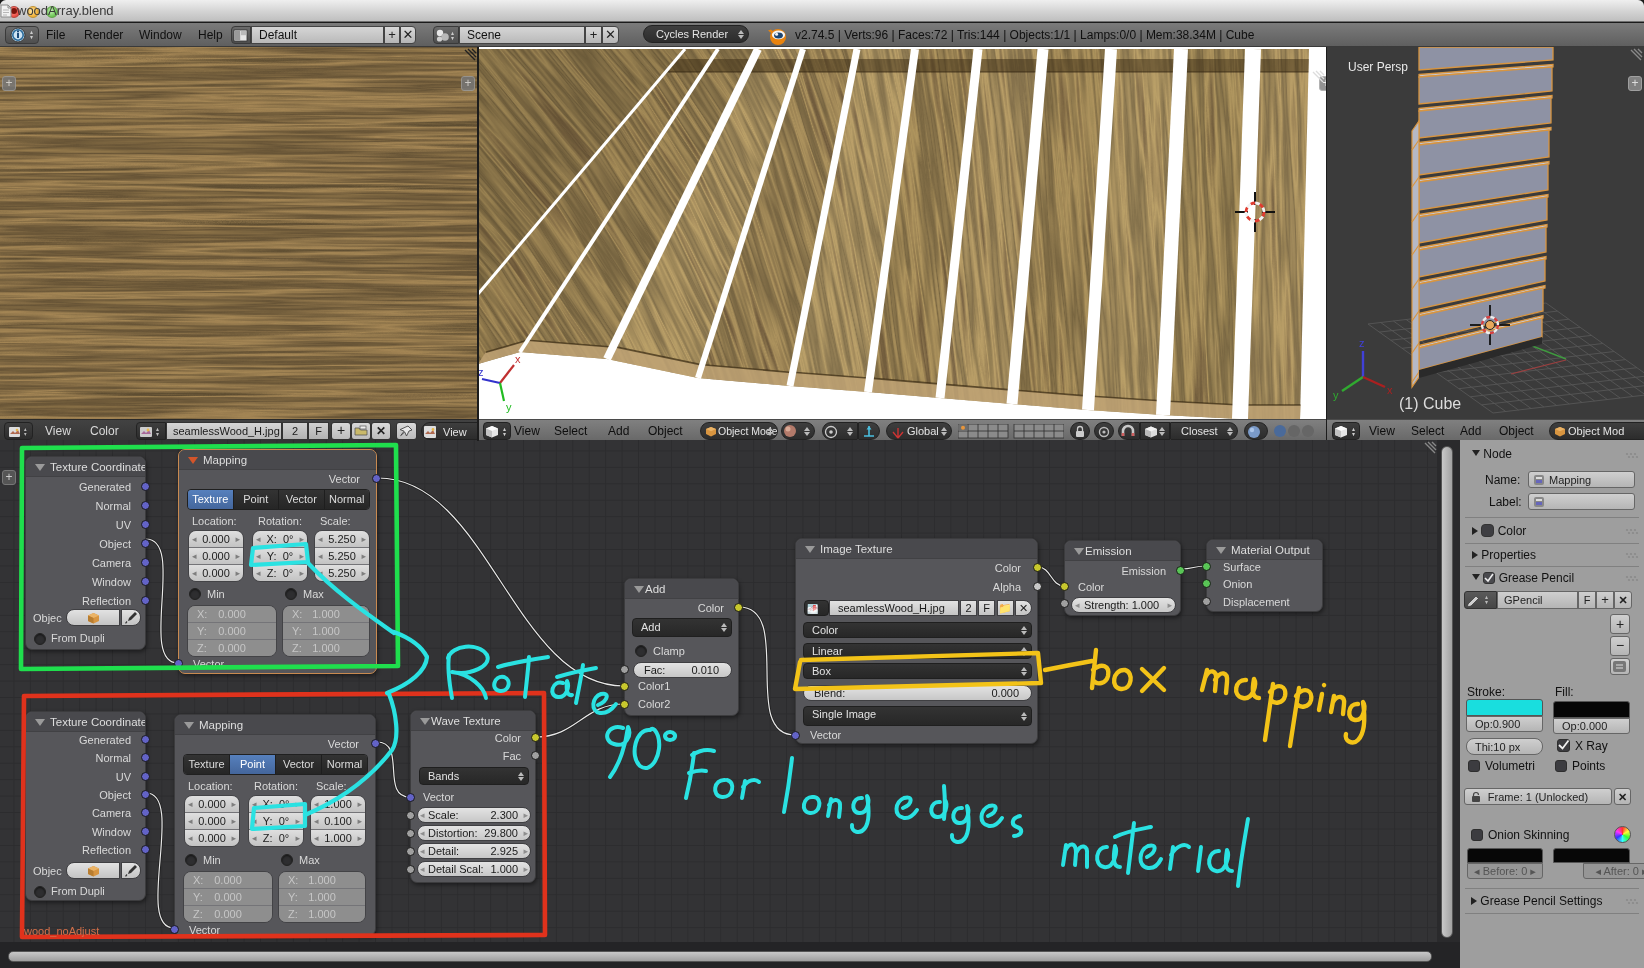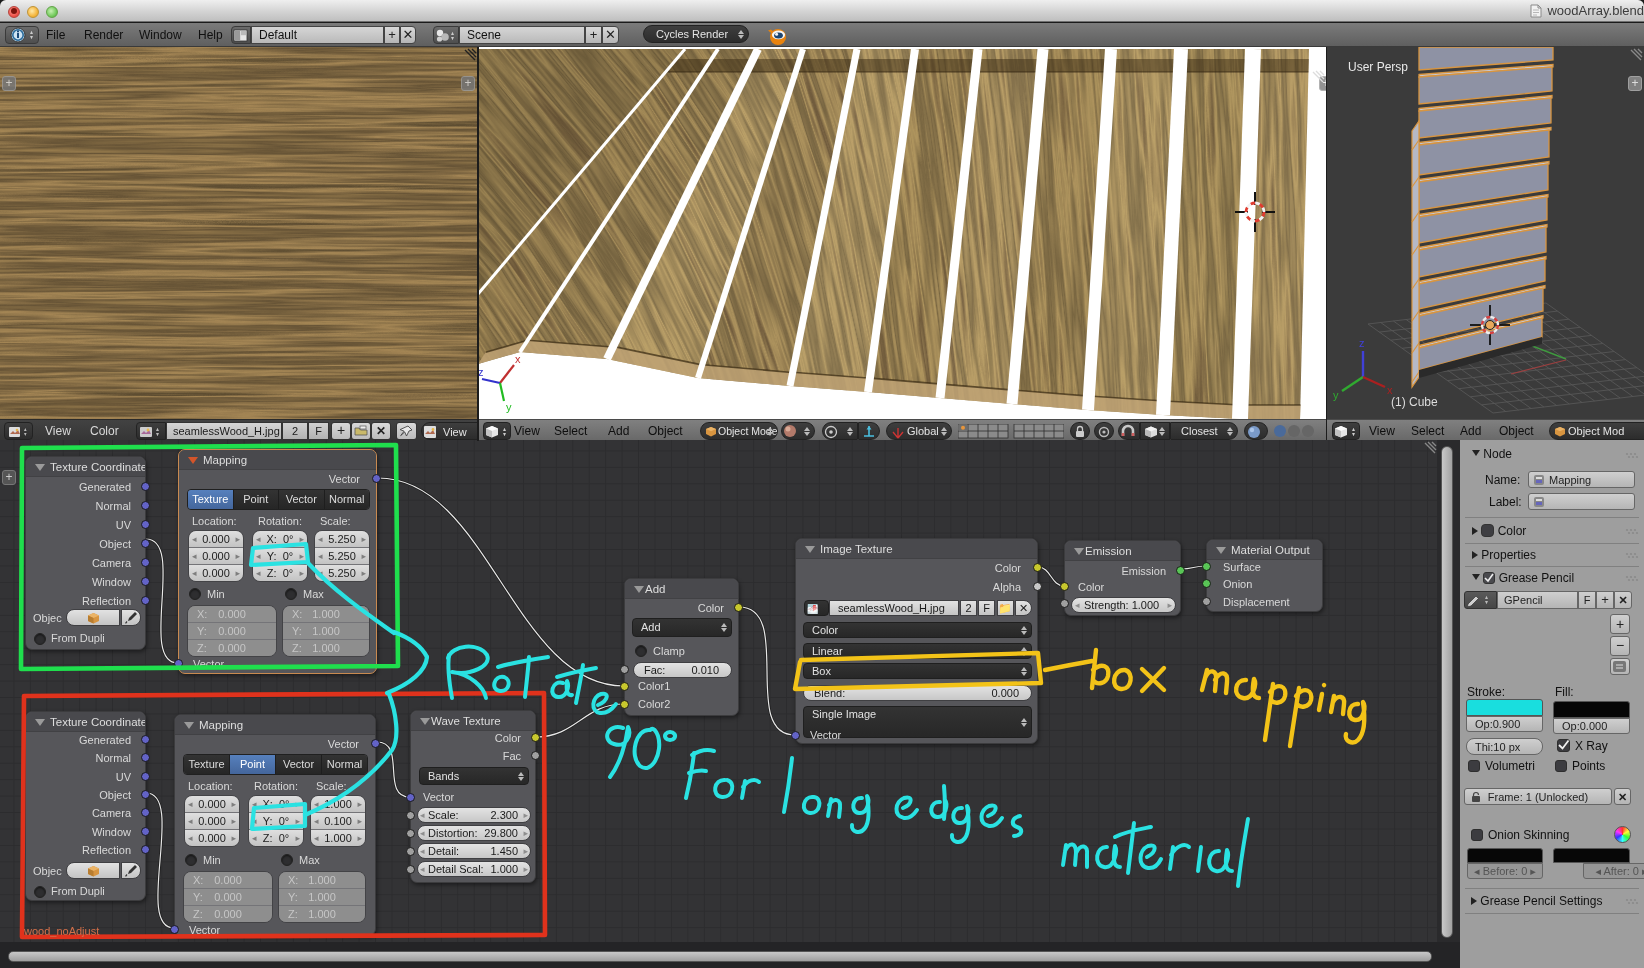--- a/index.html
+++ b/index.html
@@ -1,20 +1,20 @@
 <!DOCTYPE html>
 <html><head><meta charset="utf-8"><style>
 *{margin:0;padding:0;box-sizing:border-box;}
 html,body{width:1644px;height:968px;overflow:hidden;background:#1a1a1a;font-family:"Liberation Sans",sans-serif;}
 #root{position:absolute;left:0;top:0;width:1644px;height:968px;}
 .abs{position:absolute;}
 
 #titlebar{position:absolute;left:0;top:0;width:1644px;height:22px;background:linear-gradient(#efefef,#d3d3d3 55%,#bfbfbf);border-bottom:1px solid #6f6f6f;border-radius:6px 6px 0 0;}
 .tl{position:absolute;top:5.5px;width:12px;height:12px;border-radius:50%;}
-#title{position:absolute;top:3px;left:0;width:100%;text-align:right;font-size:13px;color:#3c3c3c;padding-left:16px;}
+#title{position:absolute;top:3px;left:0;width:100%;text-align:left;font-size:13px;color:#3c3c3c;}
 
 #infobar{position:absolute;left:0;top:23px;width:1644px;height:24px;background:linear-gradient(#7b7b7b,#5f5f5f);border-bottom:1px solid #3a3a3a;color:#101010;font-size:12px;}
 .menu{position:absolute;top:5px;}
 .fieldlight{position:absolute;top:3px;height:18px;background:linear-gradient(#d6d6d6,#b9b9b9);border:1px solid #444;color:#111;font-size:12px;line-height:16px;padding-left:7px;}
 .btnsq{position:absolute;top:3px;height:18px;background:linear-gradient(#d9d9d9,#b5b5b5);border:1px solid #444;color:#222;text-align:center;font-size:13px;line-height:16px;}
 .iconbtn{position:absolute;top:3px;height:18px;background:linear-gradient(#6b6b6b,#4e4e4e);border:1px solid #3a3a3a;}
 
 .hdr3d{position:absolute;height:22px;background:linear-gradient(#808080,#686868);border-top:1px solid #4a4a4a;color:#0e0e0e;font-size:12px;}
 .hdrdark{position:absolute;height:22px;background:linear-gradient(#424242,#353535);border-top:1px solid #2a2a2a;color:#d8d8d8;font-size:12px;}
 .ddark{position:absolute;top:2px;height:18px;background:linear-gradient(#3e3e3e,#2c2c2c);border:1px solid #222;border-radius:4px;color:#e4e4e4;font-size:11px;line-height:16px;white-space:nowrap;overflow:hidden;}
@@ -100,20 +100,21 @@
           <i class="u"></i>
           <i class="d"></i>
         </span></div>
   <svg class="abs" style="left:767px;top:3px;" width="21" height="20">
         <circle cx="11" cy="11" r="8" fill="#e8830e"></circle>
         <path d="M1,4.5 Q6,9 11,9.5 L4,3.5 Z" fill="#e8830e"></path>
         <ellipse cx="11.5" cy="8.8" rx="6.6" ry="4.4" fill="#f5f5f5"></ellipse>
         <ellipse cx="11.5" cy="9.4" rx="4.4" ry="3" fill="#1d4570"></ellipse>
         <circle cx="9.6" cy="8.2" r="1.5" fill="#f5f5f5"></circle>
       </svg>
+  <div class="menu" style="left:795px;">v2.74.5 | Verts:96 | Faces:72 | Tris:144 | Objects:1/1 | Lamps:0/0 | Mem:38.34M | Cube</div>
 </div>
 
 <div id="imgedit" class="abs" style="left:0;top:47px;width:478px;height:394px;">
   <svg width="478" height="372" style="position:absolute;left:0;top:0;">
     <defs>
       <filter id="woodH" x="0" y="0" width="100%" height="100%" color-interpolation-filters="sRGB">
         <feTurbulence type="fractalNoise" baseFrequency="0.0028 0.11" numOctaves="5" seed="11" result="n"></feTurbulence>
         <feColorMatrix in="n" type="matrix" values="1 0 0 0 0  1 0 0 0 0  1 0 0 0 0  0 0 0 0 1" result="g"></feColorMatrix>
         <feComponentTransfer in="g">
           <feFuncR type="table" tableValues="0.332 0.589 0.407 0.642 0.364 0.546"></feFuncR>
@@ -510,21 +511,21 @@
 <g font-family="Liberation Sans, sans-serif" font-size="11">
 <line x1="36" y1="330" x2="36" y2="304" stroke="#4040d8" stroke-width="2.4"></line>
 <text x="32" y="300" fill="#4040d8">z</text>
 <line x1="36" y1="330" x2="15" y2="344" stroke="#30aa30" stroke-width="2.4"></line>
 <text x="6" y="352" fill="#30aa30">y</text>
 <line x1="36" y1="330" x2="58" y2="340" stroke="#aa2020" stroke-width="2.4"></line>
 <text x="60" y="347" fill="#aa2020">x</text>
 </g>
 </svg>
   <div class="abs" style="left:21px;top:13px;color:#e8e8e8;font-size:12px;">User Persp</div>
-  <div class="abs" style="left:64px;top:348px;color:#dcdcdc;font-size:12px;">(1) Cube</div>
+  <div class="abs" style="left:72px;top:348px;color:#dcdcdc;font-size:16px;">(1) Cube</div>
   <div class="hdr3d" style="left:0;top:372px;width:318px;">
     <div class="ddark" style="left:5px;width:28px;"><svg width="26" height="16" style="margin-top:1px;">
             <path d="M8,2 L14,4.5 L14,11 L8,13.5 L2,11 L2,4.5 Z" fill="#e6e6e6"></path>
             <path d="M8,2 L14,4.5 L8,7 L2,4.5 Z" fill="#fafafa"></path>
             <path d="M8,7 L8,13.5 L2,11 L2,4.5 Z" fill="#c2c2c2"></path>
             <path d="M19,7 l3,0 -1.5,-3.2 z M19,9 l3,0 -1.5,3.2 z" fill="#ccc"></path>
           </svg></div>
     <div class="abs" style="left:42px;top:4px;">View</div>
     <div class="abs" style="left:84px;top:4px;">Select</div>
     <div class="abs" style="left:133px;top:4px;">Add</div>
@@ -737,21 +738,21 @@
           <span style="position:absolute;right:2px;top:0;color:#8e8e8e;font-size:9px;">▸</span>
         </div>
     <div class="npill" style="left:6px;top:114px;width:114px;height:16px;line-height:15px;">
           <span style="position:absolute;left:10px;">Distortion:</span>
           <span style="position:absolute;right:12px;">29.800</span>
           <span style="position:absolute;left:2px;top:0;color:#8e8e8e;font-size:9px;">◂</span>
           <span style="position:absolute;right:2px;top:0;color:#8e8e8e;font-size:9px;">▸</span>
         </div>
     <div class="npill" style="left:6px;top:132px;width:114px;height:16px;line-height:15px;">
           <span style="position:absolute;left:10px;">Detail:</span>
-          <span style="position:absolute;right:12px;">1.450</span>
+          <span style="position:absolute;right:12px;">2.925</span>
           <span style="position:absolute;left:2px;top:0;color:#8e8e8e;font-size:9px;">◂</span>
           <span style="position:absolute;right:2px;top:0;color:#8e8e8e;font-size:9px;">▸</span>
         </div>
     <div class="npill" style="left:6px;top:150px;width:114px;height:16px;line-height:15px;">
           <span style="position:absolute;left:10px;">Detail Scal:</span>
           <span style="position:absolute;right:12px;">1.000</span>
           <span style="position:absolute;left:2px;top:0;color:#8e8e8e;font-size:9px;">◂</span>
           <span style="position:absolute;right:2px;top:0;color:#8e8e8e;font-size:9px;">▸</span>
         </div>
     <div class="sock s-gray" style="left:-5px;top:100px;"></div>
@@ -802,21 +803,21 @@
             <i class="d"></i>
           </span></div>
     <div class="ndrop" style="left:7px;top:124px;width:229px;height:16px;line-height:15px;">Box<span class="arr">
             <i class="u"></i>
             <i class="d"></i>
           </span></div>
     <div class="npill" style="left:7px;top:146px;width:229px;height:16px;line-height:15px;">
           <span style="position:absolute;left:10px;">Blend:</span>
           <span style="position:absolute;right:12px;">0.000</span>
         </div>
-    <div class="ndrop" style="left:7px;top:167px;width:229px;height:32px;line-height:15px;">Single Image<span class="arr">
+    <div class="ndrop" style="left:7px;top:167px;width:229px;height:20px;line-height:15px;">Single Image<span class="arr">
             <i class="u"></i>
             <i class="d"></i>
           </span></div>
     <div class="nlabel" style="left:14px;top:190px;">Vector</div>
     <div class="sock s-vec" style="left:-5px;top:192px;"></div>
   </div>
 
   <div class="node" style="left:1064px;top:100px;width:117px;height:76px;z-index:2;">
     <div class="nh" style="padding-left:20px;">Emission</div>
     <div class="nlabel" style="right:14px;top:24px;">Emission</div>

